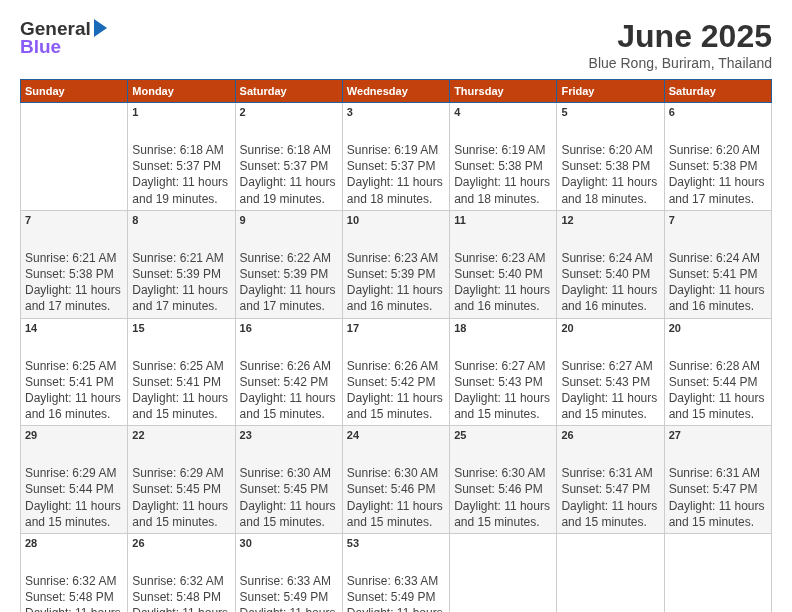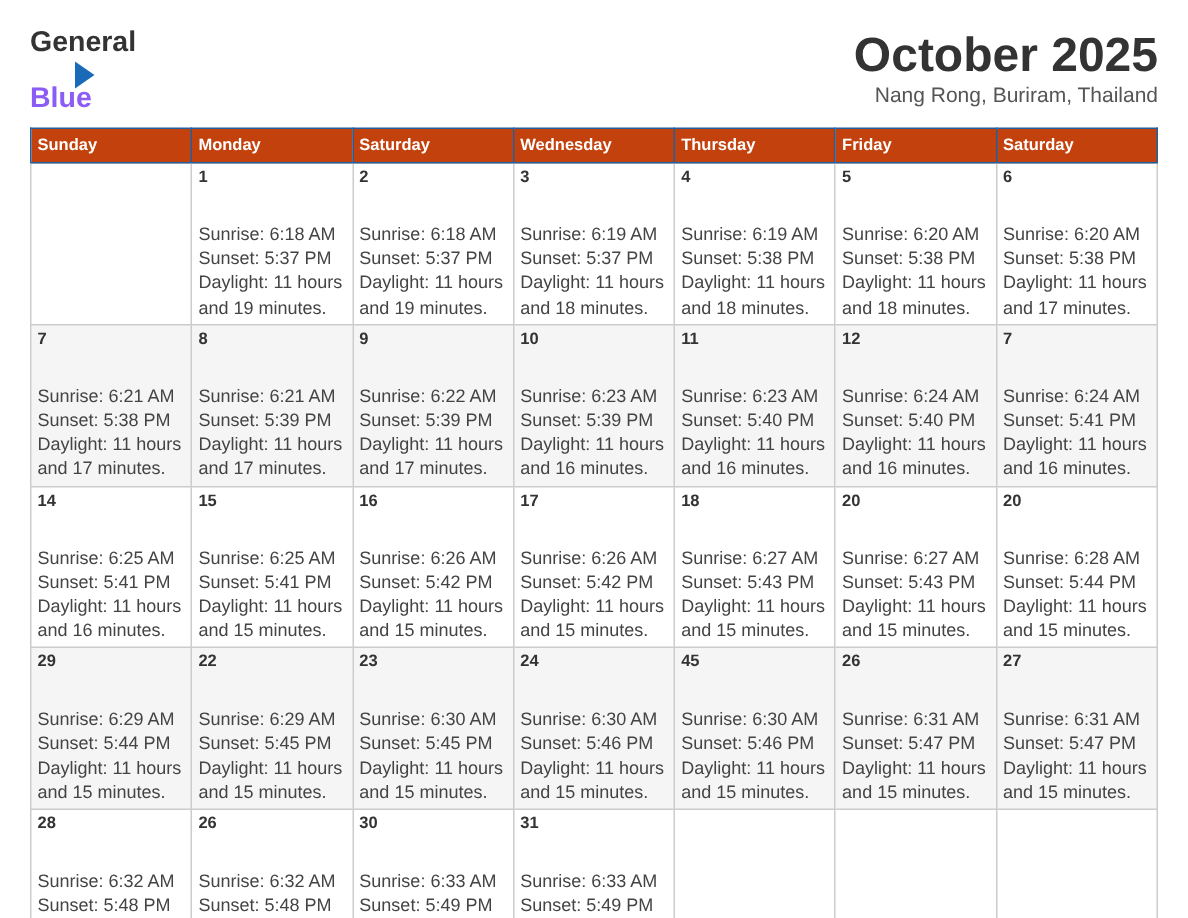--- a/index.html
+++ b/index.html
@@ -78,30 +78,30 @@
       background: #fff !important;
     }
   </style>
 </head>
 <body>
 
 <div class="page">
   <div class="header">
     <div class="logo">
       <div style="display:flex;flex-direction:column;align-items:flex-start;">
-        <div style="display:flex;align-items:center;flex-direction:column;">
+        <div style="display:flex;">
           <span style="font-size:19px;font-weight:bold;color:#333;">General</span>
           <div style="width:0;height:0;border-top:9px solid transparent;border-bottom:9px solid transparent;border-left:13px solid #1a6ab8;margin-left:3px;margin-top:1px;"></div>
         </div>
         <span style="font-size:19px;font-weight:bold;color:#8b5cf6;margin-top:-4px;">Blue</span>
       </div>
     </div>
     <div class="title-block">
-      <div class="month-title">October 2025</div>
-      <div class="location">Nang Rong, Buriram, Thailand</div>
+      <div class="month-title">June 2025</div>
+      <div class="location">Blue Rong, Buriram, Thailand</div>
     </div>
   </div>
 
   <table class="calendar">
     <thead>
       <tr>
       <th>Sunday</th>
           <th>Monday</th>
           <th>Saturday</th>
           <th>Wednesday</th>
@@ -281,21 +281,21 @@
 and 15 minutes.</div>
           </td>
           <td>
             <div class="day-num">24</div>
             <div class="day-info" style="white-space: pre-line;">Sunrise: 6:30 AM
 Sunset: 5:46 PM
 Daylight: 11 hours
 and 15 minutes.</div>
           </td>
           <td>
-            <div class="day-num">45</div>
+            <div class="day-num">25</div>
             <div class="day-info" style="white-space: pre-line;">Sunrise: 6:30 AM
 Sunset: 5:46 PM
 Daylight: 11 hours
 and 15 minutes.</div>
           </td>
           <td>
             <div class="day-num">26</div>
             <div class="day-info" style="white-space: pre-line;">Sunrise: 6:31 AM
 Sunset: 5:47 PM
 Daylight: 11 hours
@@ -325,21 +325,21 @@
 and 16 minutes.</div>
           </td>
           <td>
             <div class="day-num">30</div>
             <div class="day-info" style="white-space: pre-line;">Sunrise: 6:33 AM
 Sunset: 5:49 PM
 Daylight: 11 hours
 and 16 minutes.</div>
           </td>
           <td>
-            <div class="day-num">31</div>
+            <div class="day-num">53</div>
             <div class="day-info" style="white-space: pre-line;">Sunrise: 6:33 AM
 Sunset: 5:49 PM
 Daylight: 11 hours
 and 16 minutes.</div>
           </td>
           <td class="empty"></td>
           <td class="empty"></td>
           <td class="empty"></td>
         </tr>
       </tbody>

